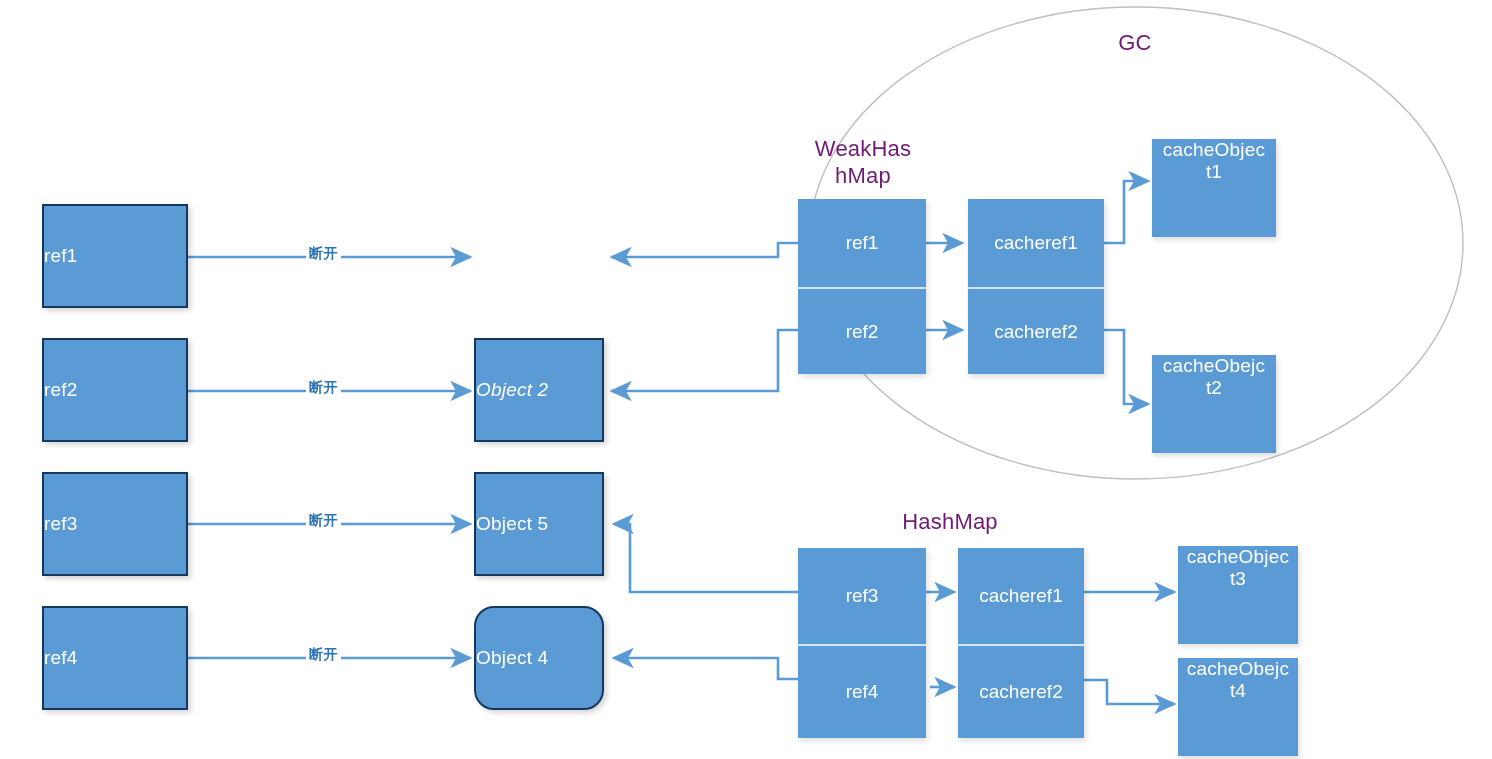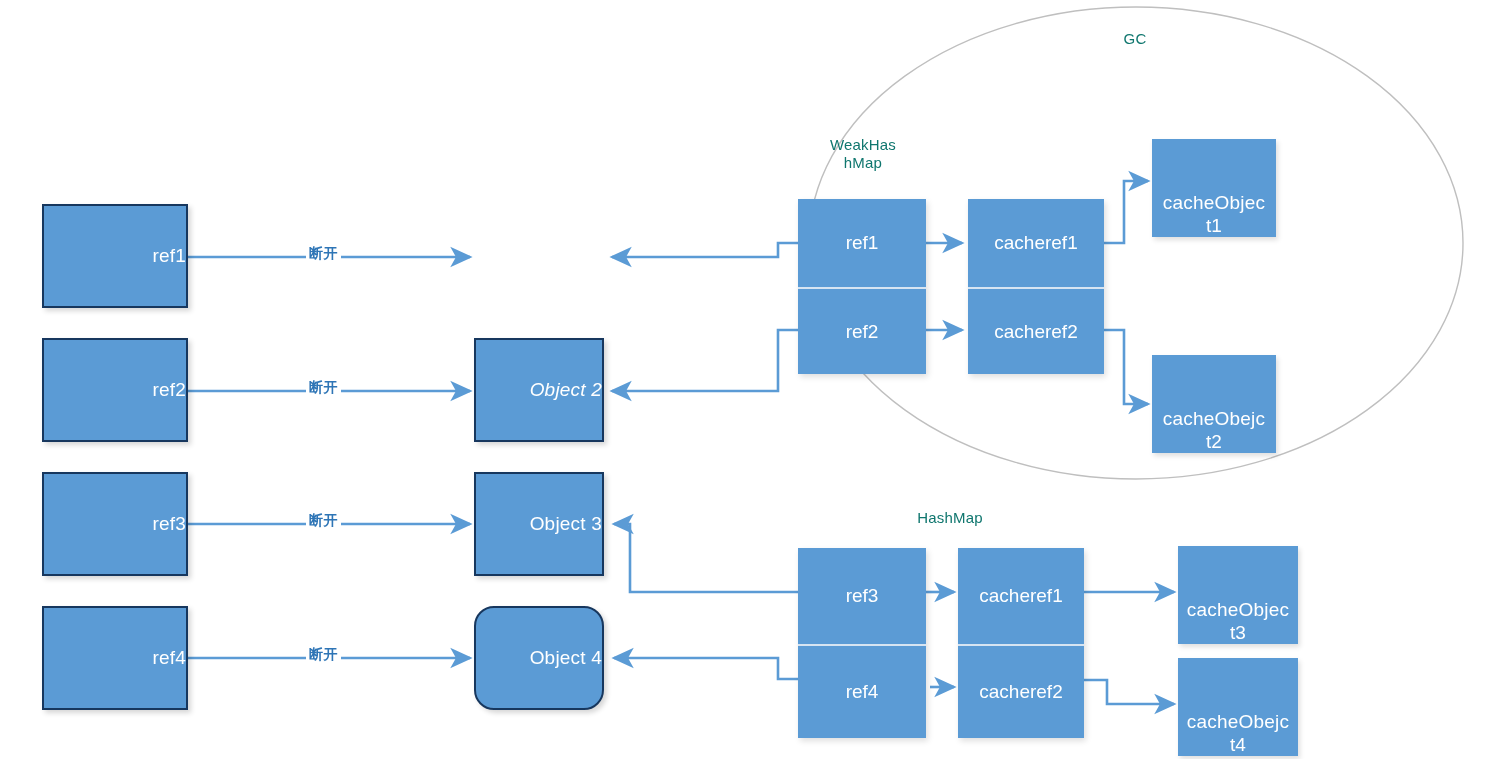--- a/index.html
+++ b/index.html
@@ -23,21 +23,21 @@
     top: 0;
     width: 1492px;
     height: 759px;
   }
   .box {
     position: absolute;
     background: #5B9BD5;
     color: #ffffff;
     display: flex;
     align-items: center;
-    justify-content: flex-end;
+    justify-content: flex-start;
     text-align: center;
     box-sizing: border-box;
     font-size: 19px;
     line-height: 1.18;
     letter-spacing: 0.2px;
     z-index: 3;
   }
   .box.bordered {
     border: 2px solid #17375E;
     box-shadow: 3px 3px 5px rgba(0,0,0,0.16);
@@ -60,22 +60,22 @@
     align-items: center;
     justify-content: center;
     font-size: 19px;
     box-sizing: border-box;
   }
   .map-cell.lower {
     border-top: 2px solid #d6e4f2;
   }
   .caption {
     position: absolute;
-    color: #0f766e;
-    font-size: 15px;
+    color: #701a75;
+    font-size: 22px;
     line-height: 1.22;
     text-align: center;
     z-index: 4;
     letter-spacing: 0.2px;
   }
   .edge-label {
     position: absolute;
     color: #2E75B6;
     font-size: 14px;
     font-weight: bold;
@@ -147,21 +147,21 @@
     <span>ref3</span>
   </div>
   <div class="box bordered" style="left:42px; top:606px; width:146px; height:104px;">
     <span>ref4</span>
   </div>
 
   <div class="box bordered" style="left:474px; top:338px; width:130px; height:104px;font-style:italic;">
     <span>Object 2</span>
   </div>
   <div class="box bordered" style="left:474px; top:472px; width:130px; height:104px;">
-    <span>Object 3</span>
+    <span>Object 5</span>
   </div>
   <div class="box bordered" style="left:474px; top:606px; width:130px; height:104px;border-radius:20px;">
     <span>Object 4</span>
   </div>
 
   <div class="edge-label" style="left:306px; top:245px;">断开</div>
   <div class="edge-label" style="left:306px; top:379px;">断开</div>
   <div class="edge-label" style="left:306px; top:512px;">断开</div>
   <div class="edge-label" style="left:306px; top:646px;">断开</div>
 

